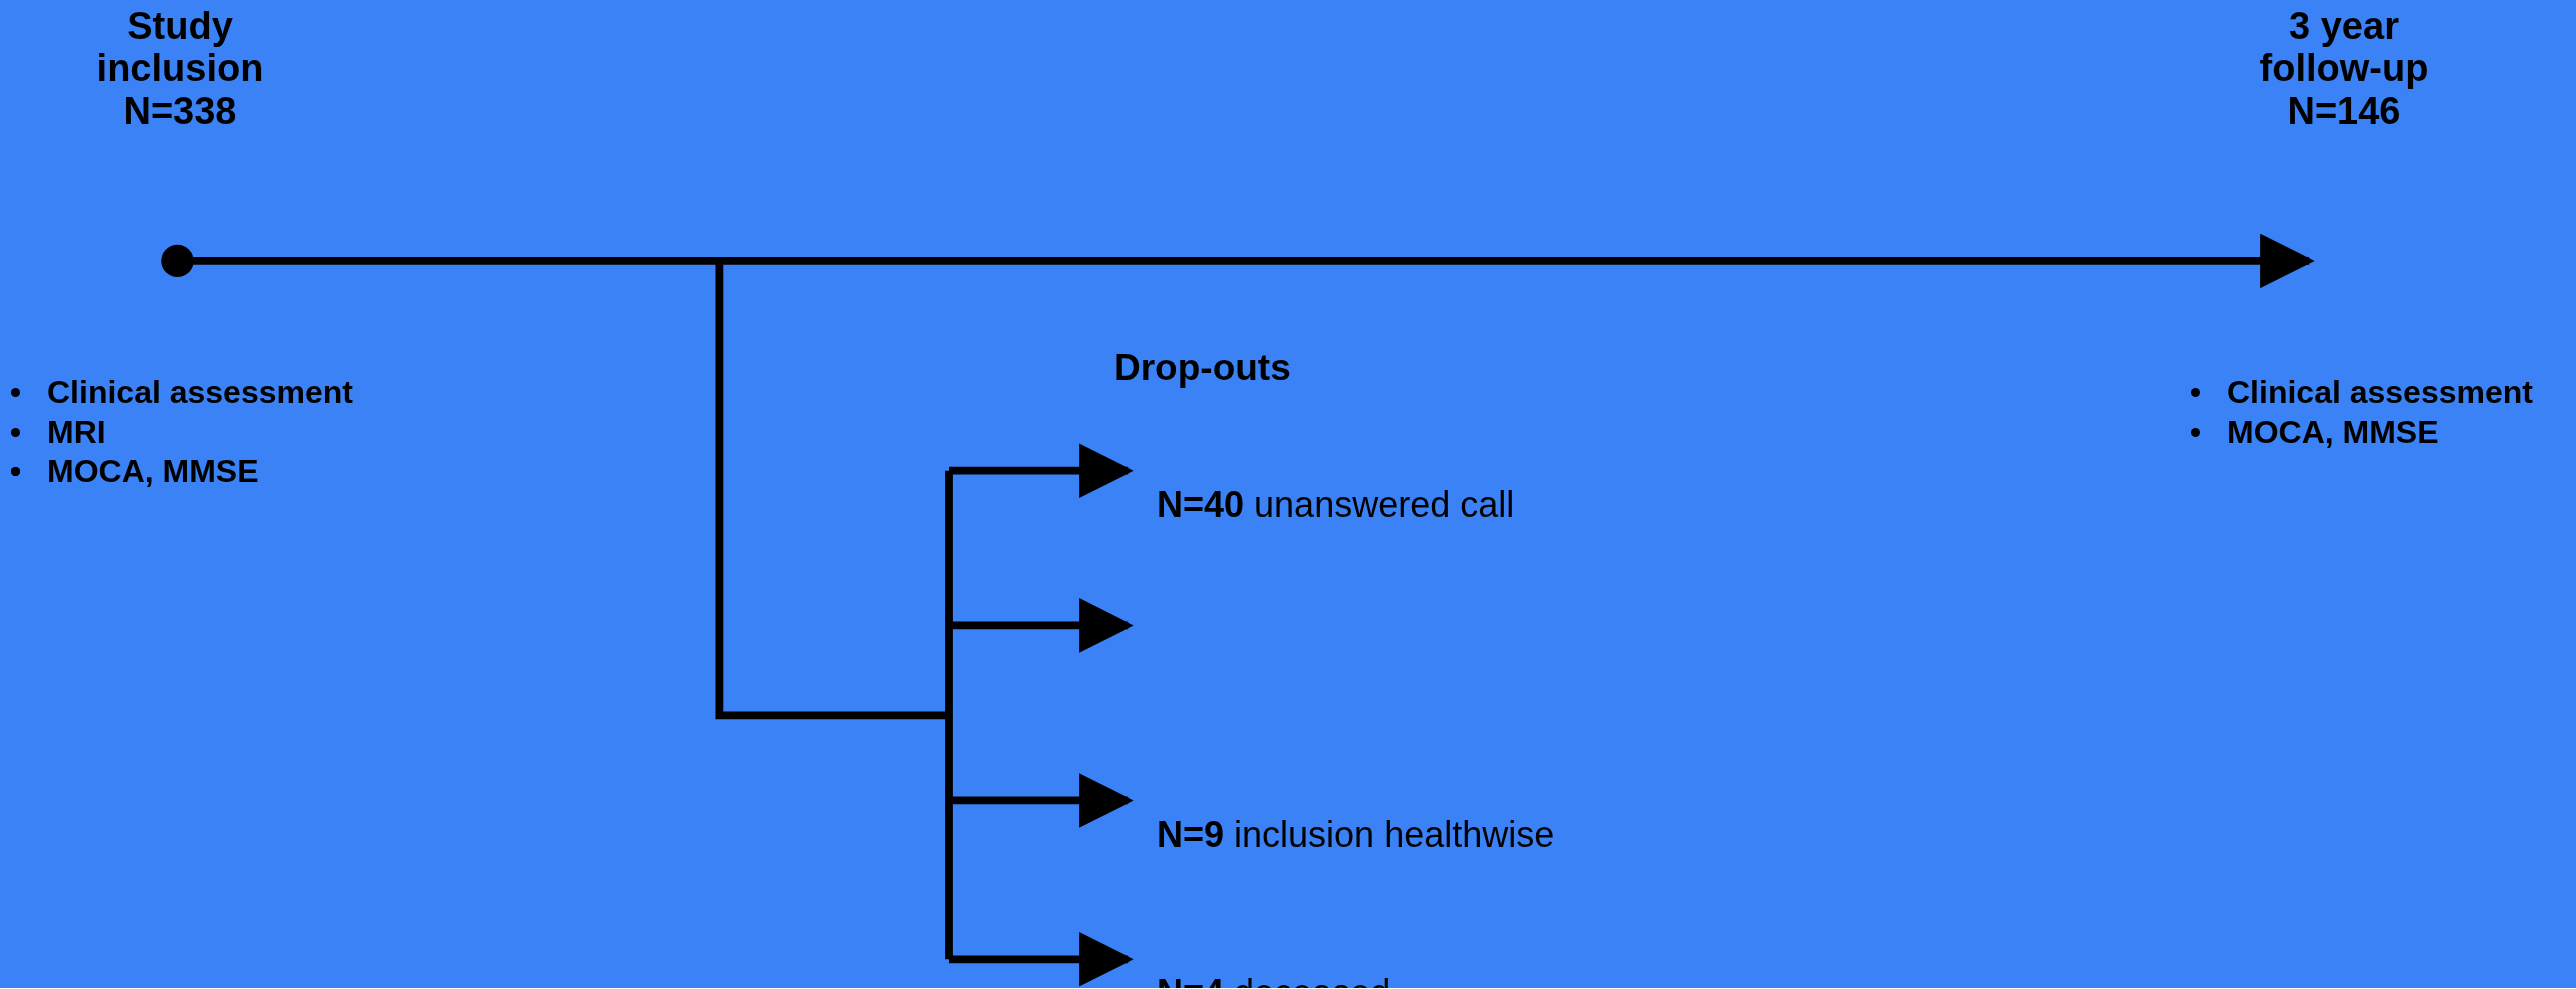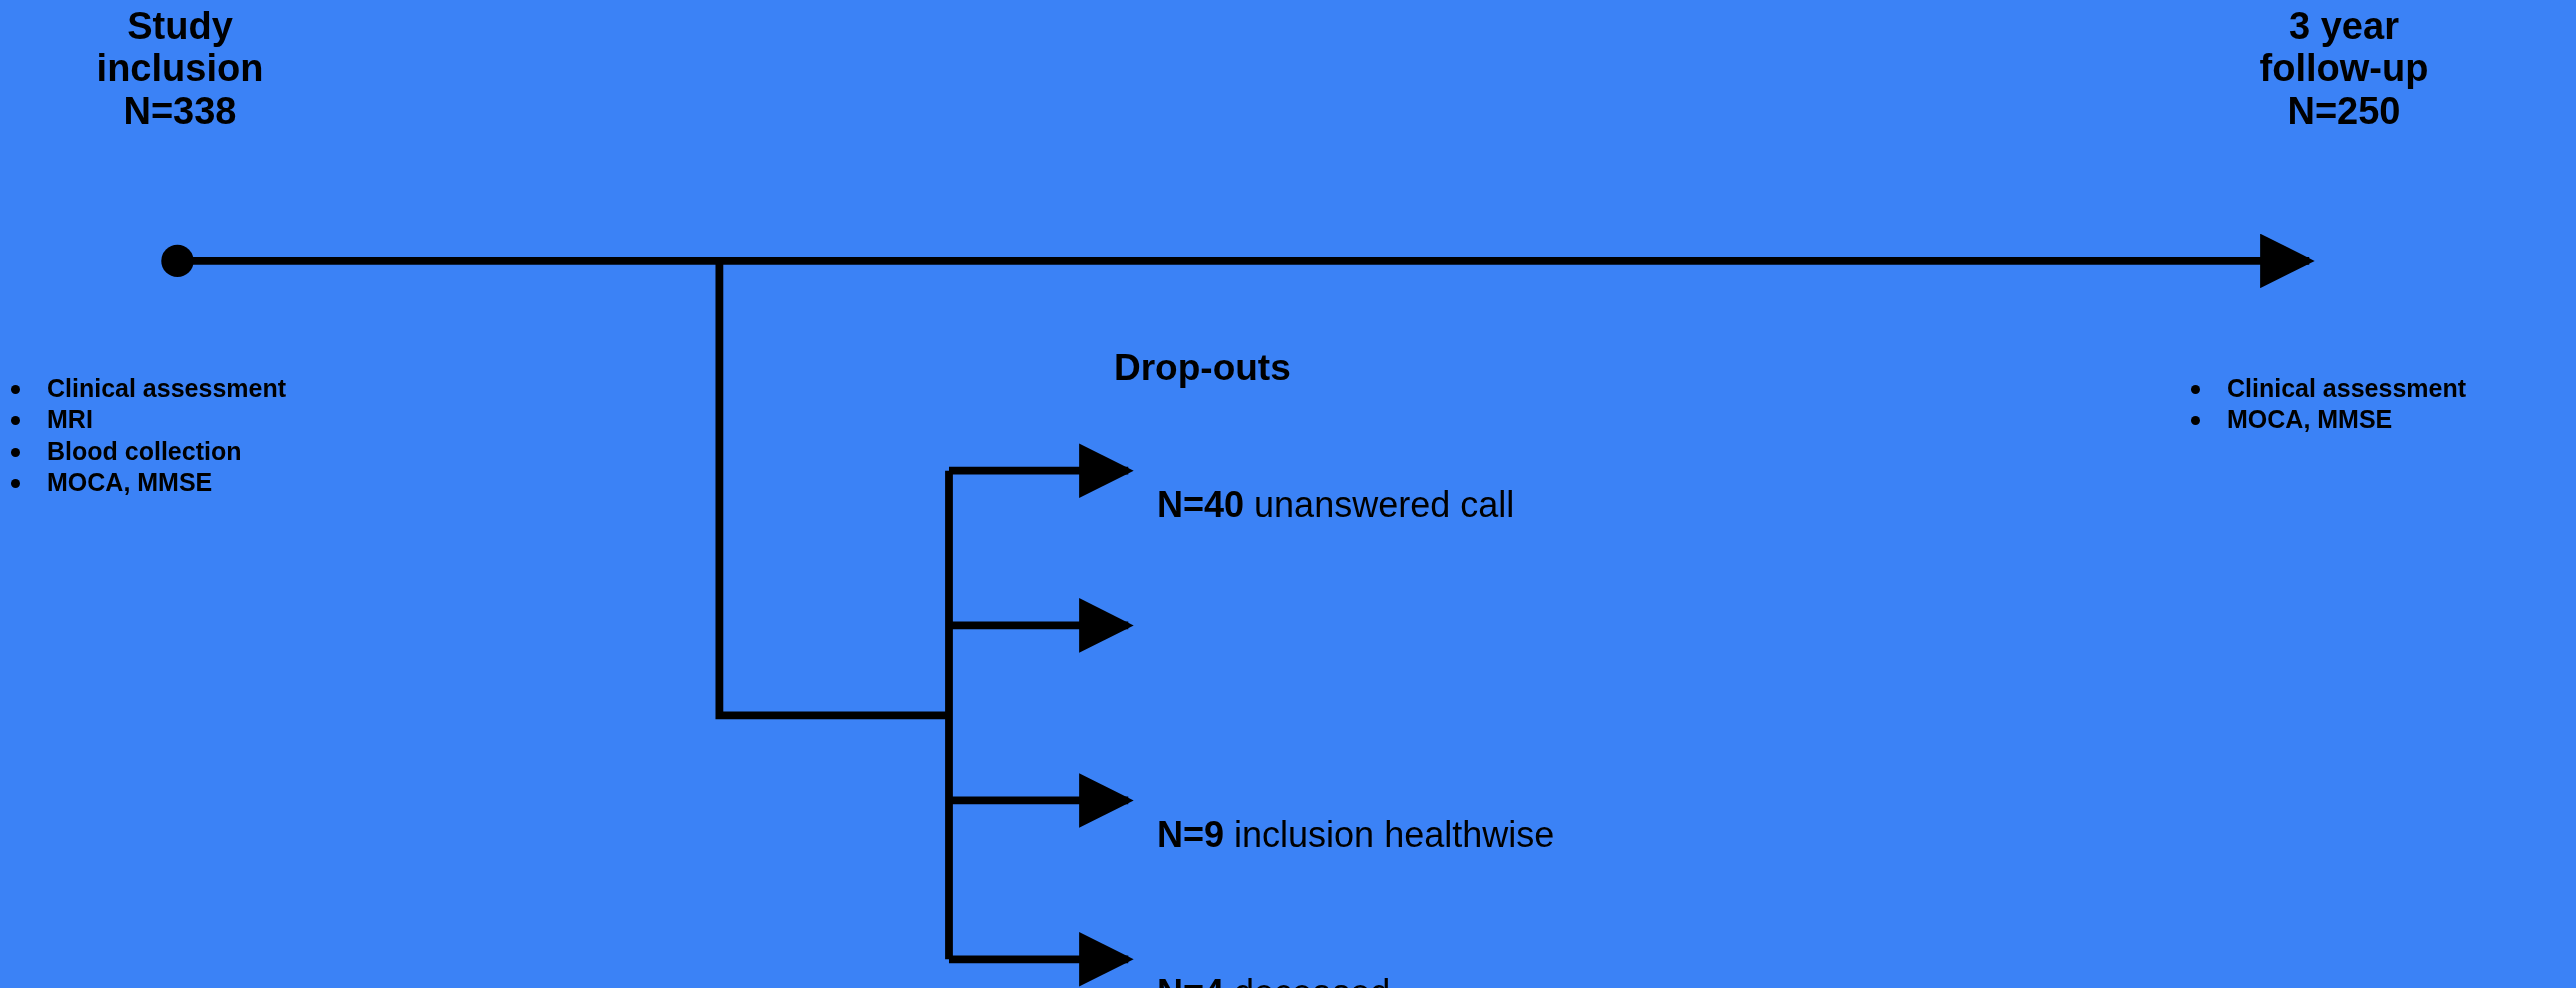--- a/index.html
+++ b/index.html
@@ -41,21 +41,21 @@
   .bullet-list {
     position: absolute;
     list-style: none;
     margin: 0;
     padding: 0;
   }
   .bullet-list li {
     position: relative;
     padding-left: 47px;
     font-weight: bold;
-    font-size: 25px;
+    font-size: 32px;
     line-height: 1.16;
     margin-bottom: 2.4px;
   }
   .bullet-list li .dot {
     position: absolute;
     left: 10.8px;
     top: 0.44em;
     width: 9px;
     height: 9px;
     border-radius: 50%;
@@ -119,34 +119,33 @@
     <line x1="1583" y1="1335" x2="1882" y2="1335" stroke="#000000" stroke-width="13" marker-end="url(#arrow)"></line>
     <line x1="1583" y1="1600" x2="1882" y2="1600" stroke="#000000" stroke-width="13" marker-end="url(#arrow)"></line>
   </svg>
 
   <div class="hdr" id="hdr-left">Study
 inclusion
 N=338</div>
 
   <div class="hdr" id="hdr-right">3 year
 follow-up
-N=250</div>
+N=146</div>
 
   <ul class="bullet-list" id="list-left">
     <li>
       <span class="dot"></span>
       <span>Clinical assessment</span>
     </li>
     <li>
       <span class="dot"></span>
       <span>MRI</span>
     </li>
     <li>
       <span class="dot"></span>
-      <span>Blood collection</span>
     </li>
     <li>
       <span class="dot"></span>
       <span>MOCA, MMSE</span>
     </li>
   </ul>
 
   <ul class="bullet-list" id="list-right">
     <li>
       <span class="dot"></span>

